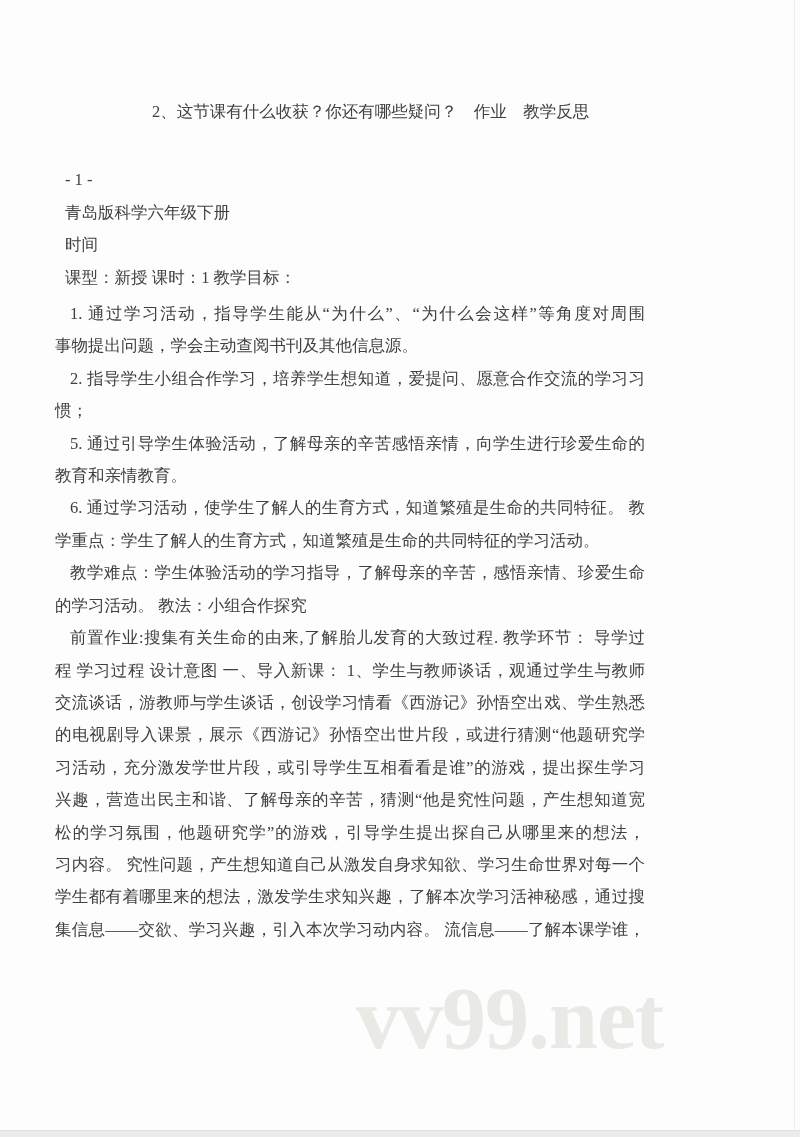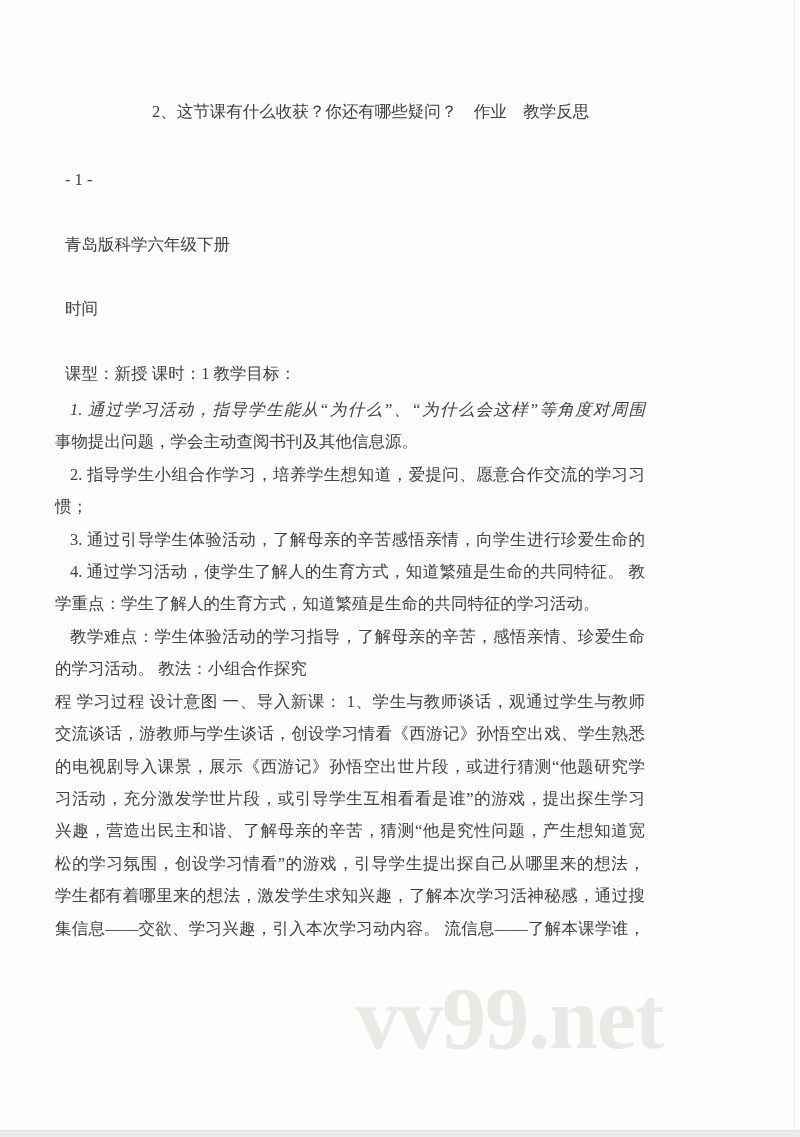--- a/index.html
+++ b/index.html
@@ -21,22 +21,22 @@
     line-height: 32.4px;
   }
   .line { margin: 0; padding: 0; }
   
   .j { text-align: justify; text-align-last: justify; text-justify: inter-character; }
   
   .i { text-indent: 15px; }
   .intro { text-indent: 97px; }
   .heading { text-indent: 19px; margin-top: 32.4px; }
   .pagenum { text-indent: 10px; margin-top: 36px; }
-  .meta { text-indent: 10px; margin-top: 32px; }
-  .body-start { margin-top: 4px; font-style: italic; }
+  .meta { text-indent: 10px; }
+  .body-start { margin-top: 4px; }
   .watermark {
     position: absolute;
     left: 356px;
     top: 975px;
     z-index: 1;
     font-family: Liberation Serif, serif;
     font-weight: 700;
     font-size: 88px;
     line-height: 1;
     letter-spacing: -1px;
@@ -69,29 +69,32 @@
   <p class="line intro">2、这节课有什么收获？你还有哪些疑问？　作业　教学反思</p>
   <p class="line pagenum">- 1 -</p>
   <p class="line meta">青岛版科学六年级下册</p>
   <p class="line meta">时间</p>
   <p class="line meta">课型：新授 课时：1 教学目标：</p>
 
   <p class="line i j body-start">1. 通过学习活动，指导学生能从“为什么”、“为什么会这样”等角度对周围</p>
   <p class="line">事物提出问题，学会主动查阅书刊及其他信息源。</p>
   <p class="line i j">2. 指导学生小组合作学习，培养学生想知道，爱提问、愿意合作交流的学习习</p>
   <p class="line">惯；</p>
-  <p class="line i j">3. 通过引导学生体验活动，了解母亲的辛苦感悟亲情，向学生进行珍爱生命的</p>
-  <p class="line i j">4. 通过学习活动，使学生了解人的生育方式，知道繁殖是生命的共同特征。 教</p>
+  <p class="line i j">5. 通过引导学生体验活动，了解母亲的辛苦感悟亲情，向学生进行珍爱生命的</p>
+  <p class="line">教育和亲情教育。</p>
+  <p class="line i j">6. 通过学习活动，使学生了解人的生育方式，知道繁殖是生命的共同特征。 教</p>
   <p class="line">学重点：学生了解人的生育方式，知道繁殖是生命的共同特征的学习活动。</p>
   <p class="line i j">教学难点：学生体验活动的学习指导，了解母亲的辛苦，感悟亲情、珍爱生命</p>
   <p class="line">的学习活动。 教法：小组合作探究</p>
+  <p class="line i j">前置作业:搜集有关生命的由来,了解胎儿发育的大致过程. 教学环节： 导学过</p>
   <p class="line j">程 学习过程 设计意图 一、导入新课： 1、学生与教师谈话，观通过学生与教师</p>
   <p class="line j">交流谈话，游教师与学生谈话，创设学习情看《西游记》孙悟空出戏、学生熟悉</p>
   <p class="line j">的电视剧导入课景，展示《西游记》孙悟空出世片段，或进行猜测“他题研究学</p>
   <p class="line j">习活动，充分激发学世片段，或引导学生互相看看是谁”的游戏，提出探生学习</p>
   <p class="line j">兴趣，营造出民主和谐、了解母亲的辛苦，猜测“他是究性问题，产生想知道宽</p>
-  <p class="line j">松的学习氛围，创设学习情看”的游戏，引导学生提出探自己从哪里来的想法，</p>
+  <p class="line j">松的学习氛围，他题研究学”的游戏，引导学生提出探自己从哪里来的想法，</p>
+  <p class="line j">习内容。 究性问题，产生想知道自己从激发自身求知欲、学习生命世界对每一个</p>
   <p class="line j">学生都有着哪里来的想法，激发学生求知兴趣，了解本次学习活神秘感，通过搜</p>
   <p class="line j">集信息——交欲、学习兴趣，引入本次学习动内容。 流信息——了解本课学谁，</p>
 </div>
 
 <div class="right-edge-line"></div>
 <div class="bottom-strip"></div>
 
 </body></html>

